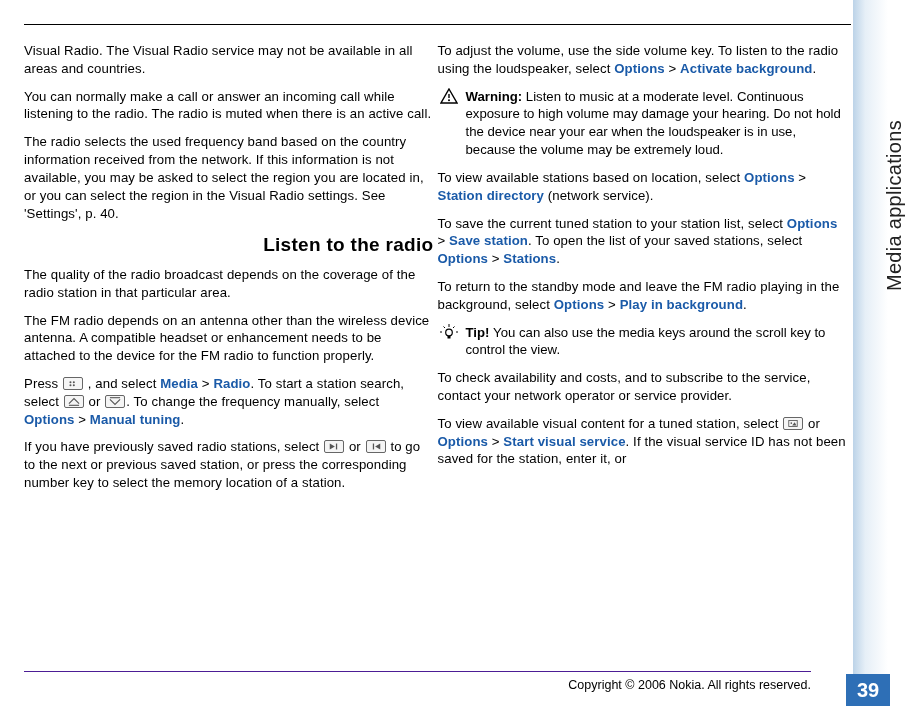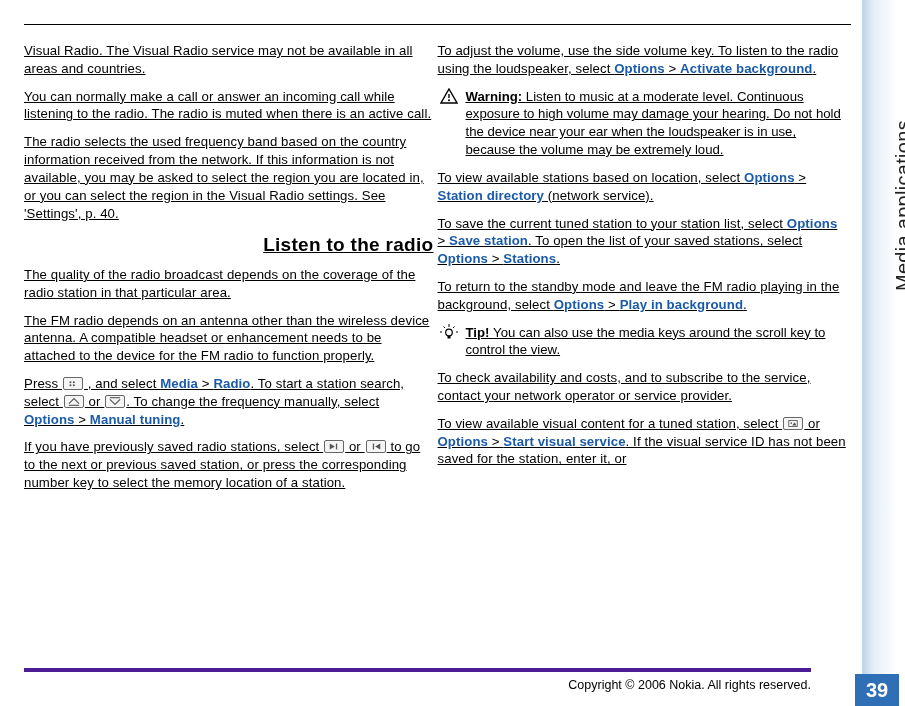--- a/index.html
+++ b/index.html
@@ -2,42 +2,42 @@
 <html><head>
 <meta charset="utf-8">
 <style>
   * { box-sizing: border-box; margin: 0; padding: 0; }
   html, body { width: 905px; height: 706px; font-family: "Trebuchet MS", "Lucida Sans", Arial, sans-serif; }
   body { position: relative; background: #fff; color: #000; }
   .page {
     position: absolute; left: 0; top: 0; width: 865px; height: 706px;
     padding: 42px 18px 18px 24px;
   }
-  .columns { display: flex; gap: 4px; height: 600px; text-decoration: underline; }
+  .columns { display: flex; gap: 4px; height: 600px; }
   .col { flex: 1 1 50%; font-size: 13.2px; line-height: 1.35; }
   .para { margin-bottom: 10px; letter-spacing: 0.1px; }
   h2 { font-size: 19px; font-weight: 700; margin: 10px 0 8px 0; letter-spacing: 0.3px; text-align: right; }
   .link { color: #1a5aa8; font-weight: 700; text-align: right; }
   .bold { font-weight: 700; text-align: right; }
   .key {
     display: inline-block; width: 20px; height: 13px; vertical-align: -2px;
     border: 1px solid #666; border-radius: 2px; background: #f5f5f5;
     position: relative; margin: 0 1px;
   }
   .key svg { position: absolute; left: 0; top: 0; width: 100%; height: 100%; }
   .note-row { display: flex; gap: 8px; margin-bottom: 10px; padding-left: 2px; }
   .note-icon { flex: 0 0 18px; height: 16px; }
   .note-body { flex: 1 1 auto; font-size: 13.2px; line-height: 1.35; }
   .footer {
     position: absolute; bottom: 14px; left: 24px; right: 54px;
-    border-top: 4px solid #4c1d95; padding-top: 6px;
+    border-top: 1px solid #4c1d95; padding-top: 6px;
     text-align: right; font-size: 12.5px;
   }
   .side-tab {
-    position: absolute; right: 8px; top: 0; width: 33px; height: 706px;
+    position: absolute; right: 17px; top: 0; width: 33px; height: 706px;
     background: linear-gradient(90deg, #bcd3e8 0%, #e6eff7 35%, #ffffff 100%);
     padding-left: 35px;
   }
   .side-label {
     position: absolute; right: 5px; top: 120px;
     transform: rotate(-90deg); transform-origin: right top;
     font-size: 20px; font-weight: 500; color: #222; letter-spacing: 0.3px;
     white-space: nowrap;
   }
   .page-num {

